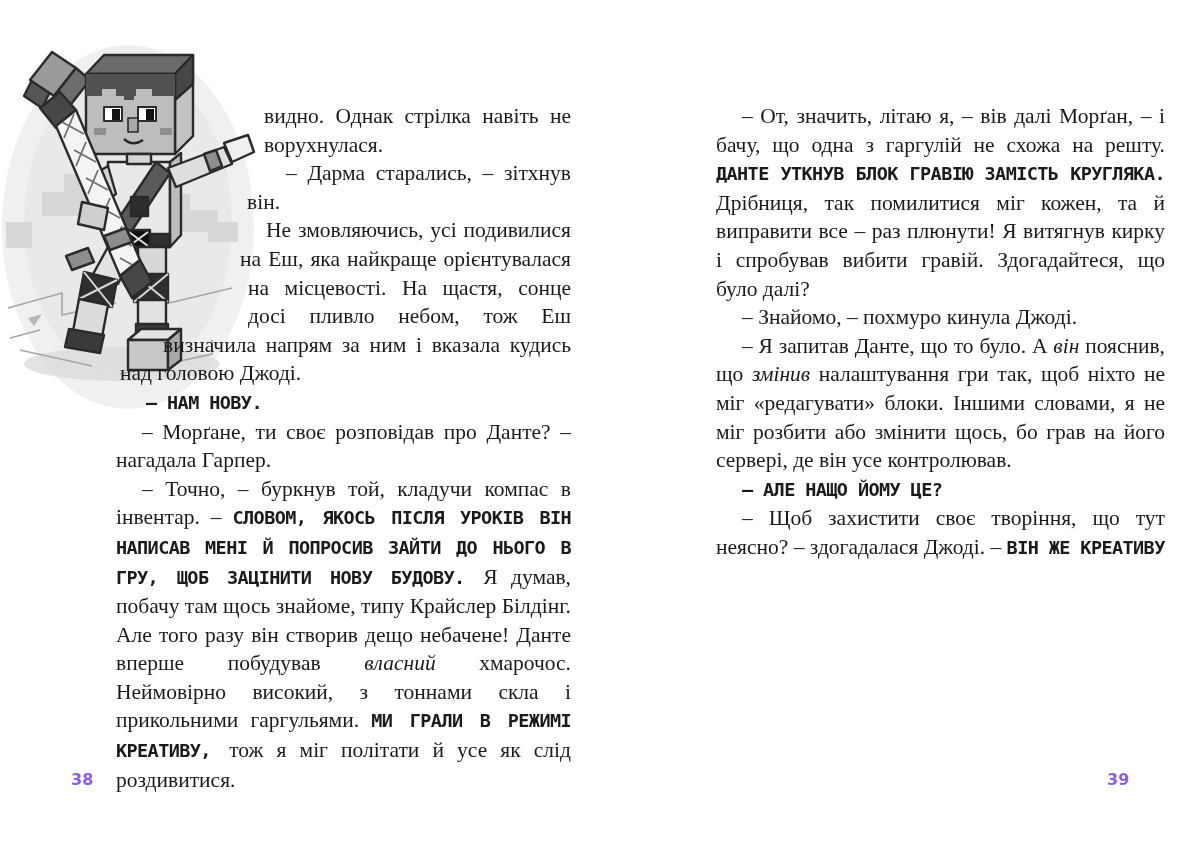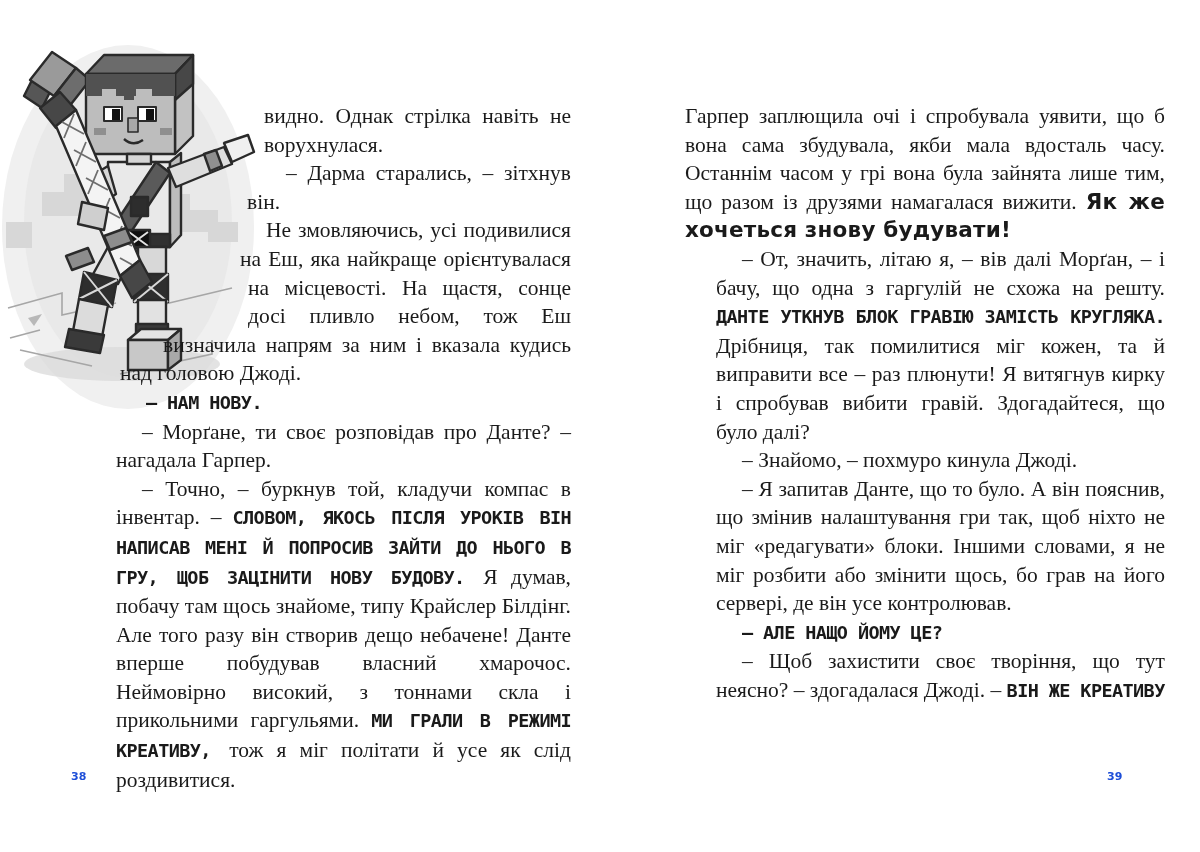--- a/index.html
+++ b/index.html
@@ -11,42 +11,42 @@
   .spread{position:relative;width:1200px;height:852px;background:#ffffff;overflow:hidden;}
 
   .col{position:absolute;top:102px;text-align:justify;font-size:21.5px;line-height:28.6px;}
   .col-left{left:85px;width:486px;}
   .col-right{left:685px;width:480px;}
 
   p.para{margin:0;padding:0;}
   p.indent{text-indent:26px;margin-left:31px;}
 
   .seg-serif{font-family:"Liberation Serif", serif;}
-  .seg-italic{font-family:"Liberation Serif", serif;}
+  .seg-italic{font-family:"Liberation Serif", serif;font-style:italic;}
   .seg-pixel{
     font-family:"DejaVu Sans Mono", monospace;
     font-weight:700;font-size:18.5px;letter-spacing:-0.6px;
   }
   .seg-boldsans{
     font-family:"DejaVu Sans", sans-serif;
     font-weight:700;font-size:21.5px;letter-spacing:0.2px;
   }
 
   .wrap-spacer{
     float:left;width:180px;height:286px;
     shape-outside: polygon(0px 0px,179px 0px,179px 57px,175px 57px,175px 85px,162px 85px,
       162px 114px,155px 114px,155px 143px,151px 143px,151px 171px,140px 171px,140px 199px,
       163px 199px,163px 228px,78px 228px,78px 257px,35px 257px,35px 286px,0px 286px);
   }
 
   .illustration{position:absolute;left:0px;top:22px;width:258px;height:400px;}
 
   .pagenum{
     position:absolute;top:770px;
-    font-family:"DejaVu Sans", sans-serif;font-weight:700;font-size:11px;color:#1d4ed8;
+    font-family:"DejaVu Sans", sans-serif;font-weight:700;font-size:16px;color:#8b5cf6;
   }
   .pagenum-left{left:71px;}
   .pagenum-right{left:1107px;}
 </style>
 </head>
 <body>
 
 <div class="spread">
 
   <svg class="illustration" viewBox="0 0 258 400" aria-hidden="true">
@@ -169,21 +169,20 @@
     <div class="wrap-spacer"></div>
   <p class="para"><span class="seg-serif">видно. Однак стрілка навіть не ворухнулася.</span></p>
       <p class="para indent"><span class="seg-serif">– Дарма старались, – зітхнув він.</span></p>
       <p class="para indent"><span class="seg-serif">Не змовляючись, усі подивилися на Еш, яка найкраще орієнтувалася на місцевості. На щастя, сонце досі пливло небом, тож Еш визначила напрям за ним і вказала кудись над головою Джоді.</span></p>
       <p class="para indent"><span class="seg-pixel">– НАМ НОВУ.</span></p>
       <p class="para indent"><span class="seg-serif">– Морґане, ти своє розповідав про Данте? – нагадала Гарпер.</span></p>
       <p class="para indent"><span class="seg-serif">– Точно, – буркнув той, кладучи компас в інвентар. – </span><span class="seg-pixel">СЛОВОМ, ЯКОСЬ ПІСЛЯ УРОКІВ ВІН НАПИСАВ МЕНІ Й ПОПРОСИВ ЗАЙТИ ДО НЬОГО В ГРУ, ЩОБ ЗАЦІНИТИ НОВУ БУДОВУ. </span><span class="seg-serif">Я думав, побачу там щось знайоме, типу Крайслер Білдінг. Але того разу він створив дещо небачене! Данте вперше побудував </span><span class="seg-italic">власний</span><span class="seg-serif"> хмарочос. Неймовірно високий, з тоннами скла і прикольними гаргульями. </span><span class="seg-pixel">МИ ГРАЛИ В РЕЖИМІ КРЕАТИВУ, </span><span class="seg-serif">тож я міг політати й усе як слід роздивитися.</span></p>
     </div>
 
   <div class="col col-right">
-      <p class="para"><span class="seg-serif">Гарпер заплющила очі і спробувала уявити, що б вона сама збудувала, якби мала вдосталь часу. Останнім часом у грі вона була зайнята лише тим, що разом із друзями намагалася вижити. </span><span class="seg-boldsans">Як же хочеться знову будувати!</span></p>
       <p class="para indent"><span class="seg-serif">– От, значить, літаю я, – вів далі Морґан, – і бачу, що одна з гаргулій не схожа на решту. </span><span class="seg-pixel">ДАНТЕ УТКНУВ БЛОК ГРАВІЮ ЗАМІСТЬ КРУГЛЯКА. </span><span class="seg-serif">Дрібниця, так помилитися міг кожен, та й виправити все – раз плюнути! Я витягнув кирку і спробував вибити гравій. Здогадайтеся, що було далі?</span></p>
       <p class="para indent"><span class="seg-serif">– Знайомо, – похмуро кинула Джоді.</span></p>
       <p class="para indent"><span class="seg-serif">– Я запитав Данте, що то було. А </span><span class="seg-italic">він</span><span class="seg-serif"> пояснив, що </span><span class="seg-italic">змінив</span><span class="seg-serif"> налаштування гри так, щоб ніхто не міг «редагувати» блоки. Іншими словами, я не міг розбити або змінити щось, бо грав на його сервері, де він усе контролював.</span></p>
       <p class="para indent"><span class="seg-pixel">– АЛЕ НАЩО ЙОМУ ЦЕ?</span></p>
       <p class="para indent"><span class="seg-serif">– Щоб захистити своє творіння, що тут неясно? – здогадалася Джоді. – </span><span class="seg-pixel">ВІН ЖЕ КРЕАТИВУ</span></p>
     </div>
 
   <div class="pagenum pagenum-left">38</div>
   <div class="pagenum pagenum-right">39</div>
 </div>

